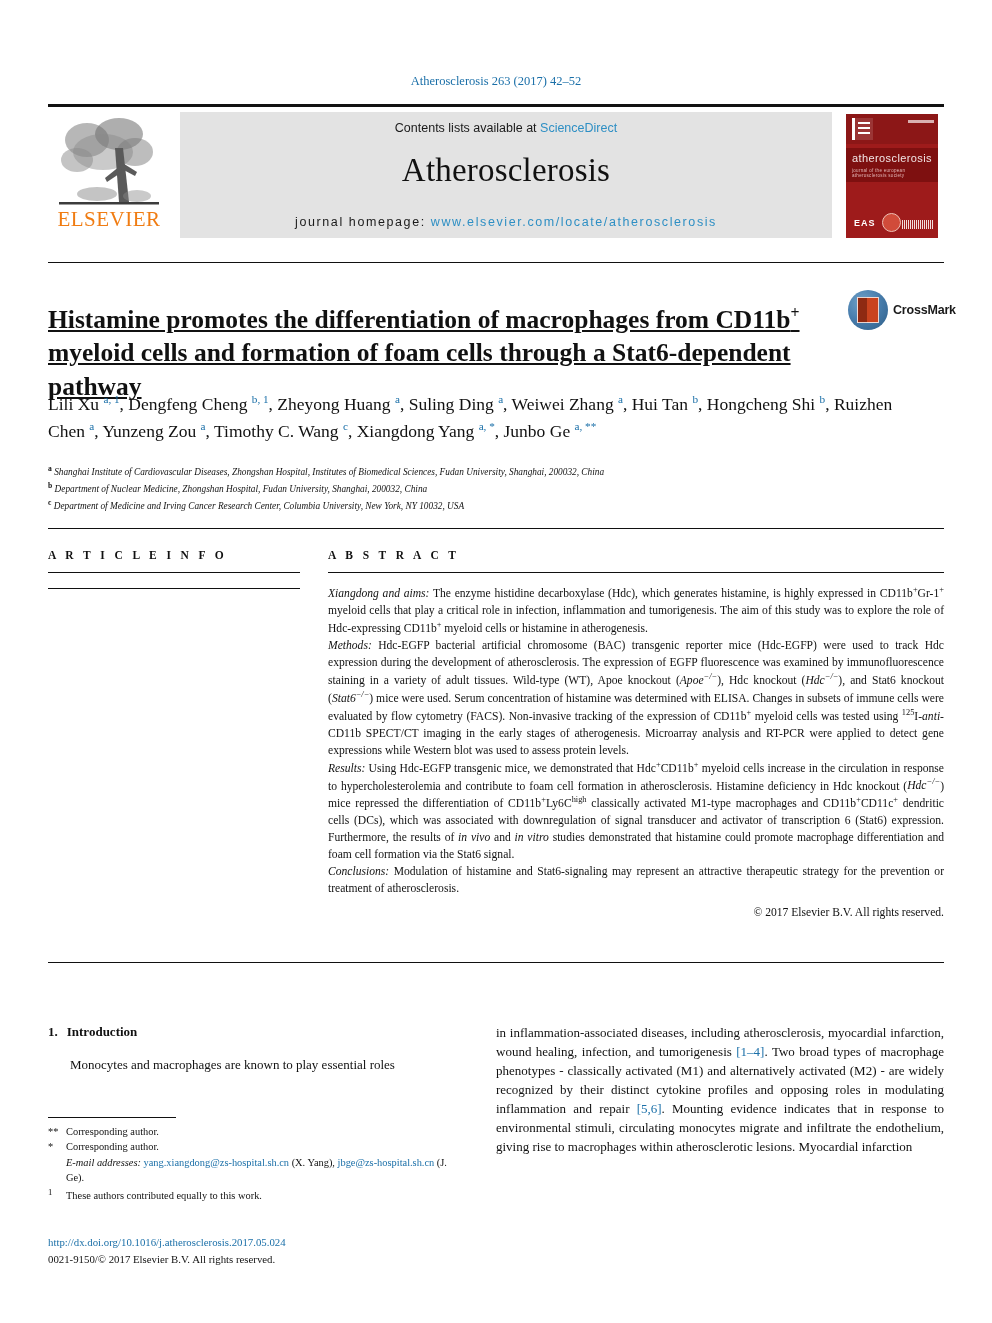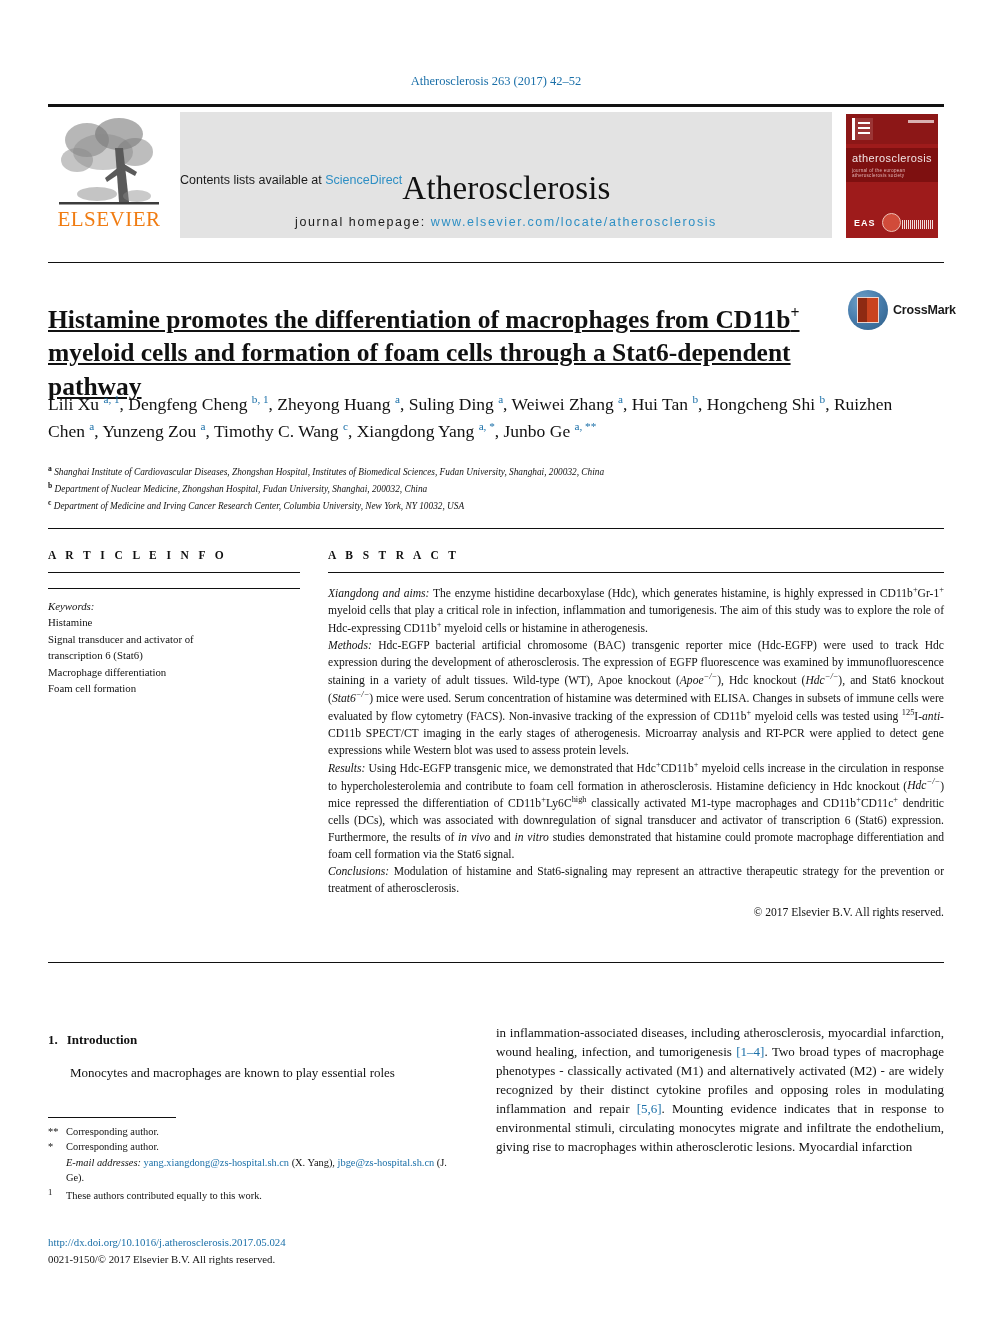--- a/index.html
+++ b/index.html
@@ -67,20 +67,21 @@
     letter-spacing: 0.5px;
     line-height: 1;
     margin-top: 1px;
   }
   .journal-band {
     flex: 1 1 auto;
     background: #e3e3e3;
     margin: 0 8px 0 10px;
     position: relative;
     display: flex;
+    flex-direction: column;
     align-items: center;
     justify-content: flex-start;
     padding-top: 9px;
     box-sizing: border-box;
   }
   .contents-line {
     font-family: "Liberation Sans", sans-serif;
     font-size: 12.5px;
     color: #1a1a1a;
   }
@@ -326,21 +327,21 @@
   }
   .col-right {
     position: absolute;
     left: 496px; top: 1024px;
     width: 448px;
   }
   .h2 {
     font-size: 13px;
     font-weight: bold;
     color: #111;
-    margin: 8px 0 16px 0;
+    margin: 0 0 16px 0;
   }
   .h2 .num { margin-right: 9px; }
   .body-par {
     font-size: 13px;
     line-height: 1.46;
     color: #111;
     text-align: justify;
     margin: 0;
   }
   .body-par.indent { text-indent: 22px; }
@@ -465,30 +466,20 @@
       <div><sup>b</sup> <span>Department of Nuclear Medicine, Zhongshan Hospital, Fudan University, Shanghai, 200032, China</span></div>
       <div><sup>c</sup> <span>Department of Medicine and Irving Cancer Research Center, Columbia University, New York, NY 10032, USA</span></div>
     </div>
 
   <div class="block-rule-top"></div>
 
   <div class="info-col">
     <div class="sec-head">A R T I C L E   I N F O</div>
     <div class="hr-thin"></div>
     <div class="hr-keywords"></div>
-    <div class="info-group">
-      <div class="gt">Keywords:</div>
-      <div id="keyword-items">
-          <div>Histamine</div>
-          <div>Signal transducer and activator of</div>
-          <div>transcription 6 (Stat6)</div>
-          <div>Macrophage differentiation</div>
-          <div>Foam cell formation</div>
-        </div>
-    </div>
   </div>
 
   <div class="abs-col">
     <div class="sec-head">A B S T R A C T</div>
     <div class="hr-thin"></div>
     <div class="abs-body" id="abstract-body">
         <p><span class="lead">Xiangdong and aims:</span> The enzyme histidine decarboxylase (Hdc), which generates histamine, is highly expressed in CD11b<sup>+</sup>Gr-1<sup>+</sup> myeloid cells that play a critical role in infection, inflammation and tumorigenesis. The aim of this study was to explore the role of Hdc-expressing CD11b<sup>+</sup> myeloid cells or histamine in atherogenesis.</p>
         <p><span class="lead">Methods:</span> Hdc-EGFP bacterial artificial chromosome (BAC) transgenic reporter mice (Hdc-EGFP) were used to track Hdc expression during the development of atherosclerosis. The expression of EGFP fluorescence was examined by immunofluorescence staining in a variety of adult tissues. Wild-type (WT), Apoe knockout (<i>Apoe<sup>−/−</sup></i>), Hdc knockout (<i>Hdc<sup>−/−</sup></i>), and Stat6 knockout (<i>Stat6<sup>−/−</sup></i>) mice were used. Serum concentration of histamine was determined with ELISA. Changes in subsets of immune cells were evaluated by flow cytometry (FACS). Non-invasive tracking of the expression of CD11b<sup>+</sup> myeloid cells was tested using <sup>125</sup>I-<i>anti</i>-CD11b SPECT/CT imaging in the early stages of atherogenesis. Microarray analysis and RT-PCR were applied to detect gene expressions while Western blot was used to assess protein levels.</p>
         <p><span class="lead">Results:</span> Using Hdc-EGFP transgenic mice, we demonstrated that Hdc<sup>+</sup>CD11b<sup>+</sup> myeloid cells increase in the circulation in response to hypercholesterolemia and contribute to foam cell formation in atherosclerosis. Histamine deficiency in Hdc knockout (<i>Hdc<sup>−/−</sup></i>) mice repressed the differentiation of CD11b<sup>+</sup>Ly6C<sup>high</sup> classically activated M1-type macrophages and CD11b<sup>+</sup>CD11c<sup>+</sup> dendritic cells (DCs), which was associated with downregulation of signal transducer and activator of transcription 6 (Stat6) expression. Furthermore, the results of <i>in vivo</i> and <i>in vitro</i> studies demonstrated that histamine could promote macrophage differentiation and foam cell formation via the Stat6 signal.</p>
         <p><span class="lead">Conclusions:</span> Modulation of histamine and Stat6-signaling may represent an attractive therapeutic strategy for the prevention or treatment of atherosclerosis.</p>

